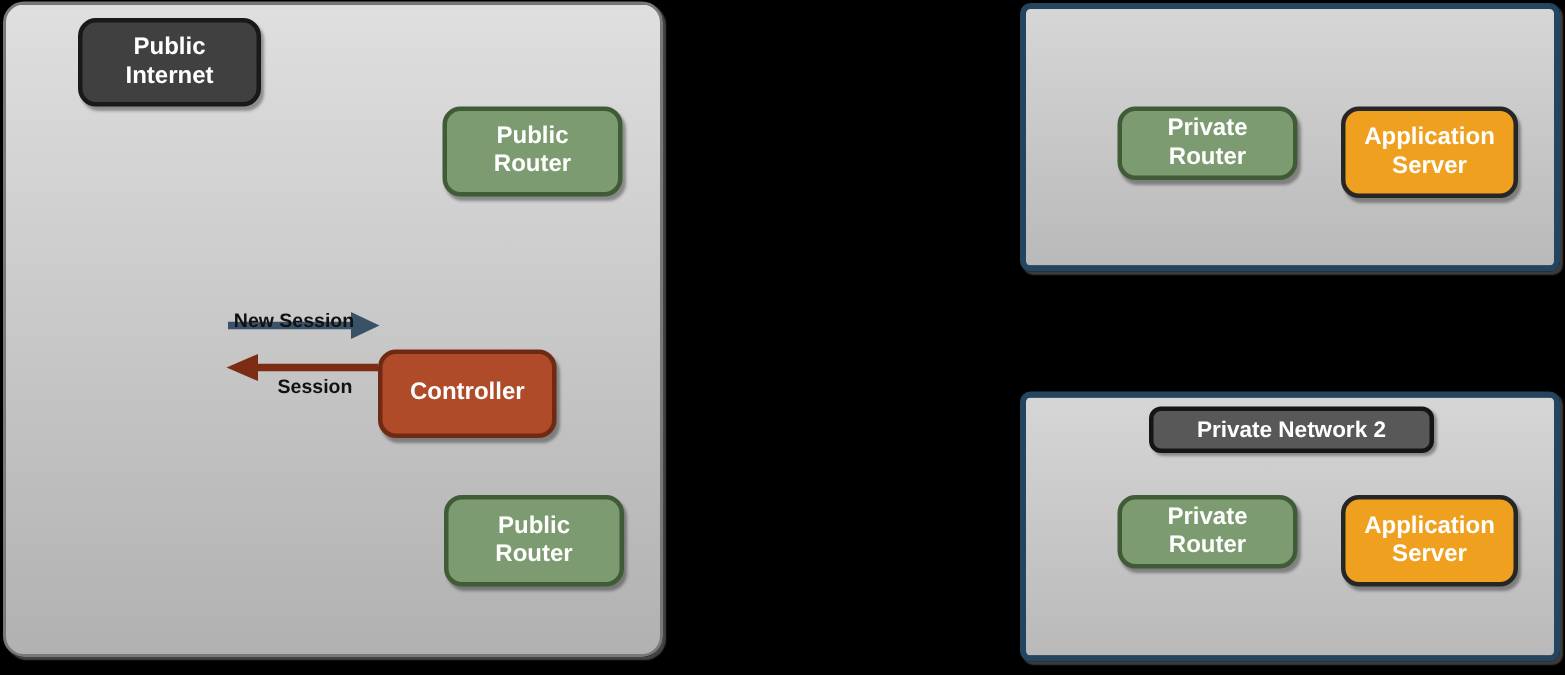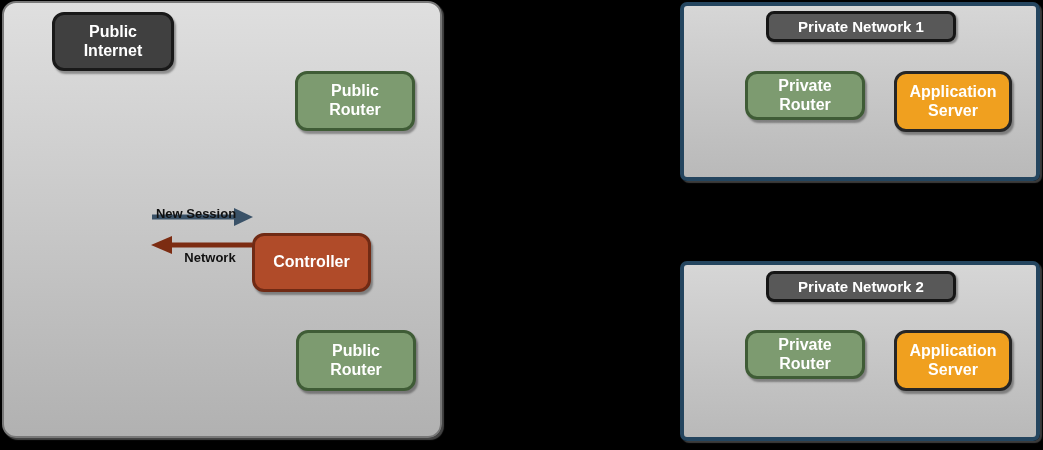--- a/index.html
+++ b/index.html
@@ -124,25 +124,24 @@
 
     <svg class="arrows-svg" viewBox="0 0 104 60">
       <line x1="2" y1="18" x2="86" y2="18" stroke-width="5" stroke="#3a5268"></line>
       <polygon points="84,9 84,27 103,18" fill="#3a5268"></polygon>
       <line x1="102" y1="46" x2="20" y2="46" stroke-width="5" stroke="#7c2c12"></line>
       <polygon points="22,37 22,55 1,46" fill="#7c2c12"></polygon>
     </svg>
 
     <div class="arrow-label lbl-new-session">New Session</div>
 
-    <div class="arrow-label lbl-session">Network</div>
+    <div class="arrow-label lbl-session">Session</div>
   </div>
 
   <div class="network pn1">
-    <div class="net-title">Private Network 1</div>
     <div class="node green pad-lg n-priv-router">Private Router</div>
     <div class="node orange pad-sm n-app-server">Application Server</div>
   </div>
 
   <div class="network pn2">
     <div class="net-title">Private Network 2</div>
     <div class="node green pad-lg n-priv-router">Private Router</div>
     <div class="node orange pad-sm n-app-server">Application Server</div>
   </div>
 

